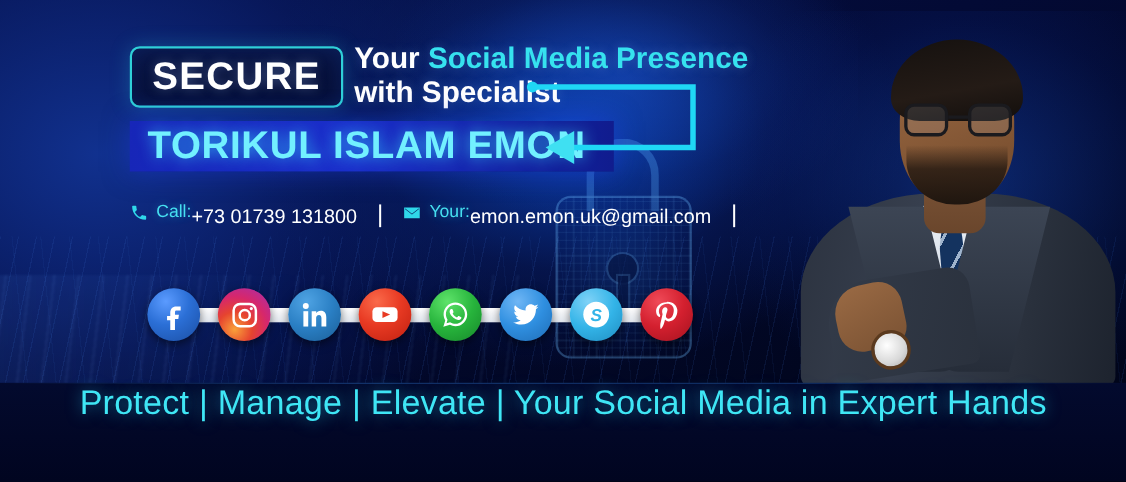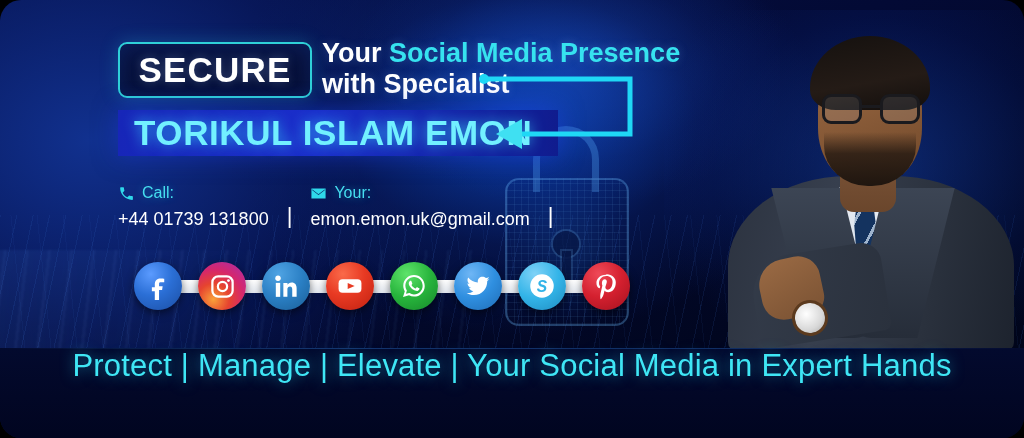--- a/index.html
+++ b/index.html
@@ -12,21 +12,20 @@
   }
 
   #banner {
     position:relative;
     width:1024px; height:438px;
     overflow:hidden;
     background:
       radial-gradient(ellipse 420px 300px at 520px 120px, #0b3fae 0%, rgba(8,30,100,0.55) 42%, rgba(2,8,45,0) 72%),
       radial-gradient(ellipse 520px 420px at 90px 140px, #11318f 0%, rgba(10,32,112,0.5) 45%, rgba(2,7,40,0) 75%),
       linear-gradient(160deg, #061047 0%, #030a35 40%, #01061f 75%, #000416 100%);
-    border-radius: 21px;
   }
 
   
   .bg-grid-bottom {
     position:absolute; left:0; right:0; top:215px; height:150px;
     background:
       repeating-linear-gradient(102deg, rgba(70,130,230,0.13) 0px, rgba(70,130,230,0.13) 1px, rgba(0,0,0,0) 1px, rgba(0,0,0,0) 16px),
       repeating-linear-gradient(84deg, rgba(60,120,220,0.08) 0px, rgba(60,120,220,0.08) 1px, rgba(0,0,0,0) 1px, rgba(0,0,0,0) 26px);
     opacity:0.85;
     pointer-events:none;
@@ -217,21 +216,21 @@
   }
 
   
   .connector { position:absolute; left:478px; top:72px; width:164px; height:78px; }
 
   
   .contacts {
     position:absolute; left:118px; top:182px;
     display:flex; align-items:flex-start;
   }
-  .contact-col { display:flex; flex-direction:column; }
+  .contact-col { display:flex; flex-direction:row; }
   .contact-col .label-row { display:flex; align-items:center; gap:7px; height:22px; }
   .contact-col .label {
     color:#46dff0; font-size:16px; font-weight:400;
     text-shadow:0 0 8px rgba(40,200,240,0.45);
   }
   .contact-col .value {
     color:#ffffff; font-size:18px; font-weight:400; margin-top:5px; white-space:nowrap;
   }
   .contact-sep {
     color:#ffffff; font-size:22px; font-weight:400;
@@ -326,21 +325,21 @@
 
     <div class="contact-col">
       <div class="label-row">
         <span class="ci">
           <svg width="17" height="17" viewBox="0 0 24 24" fill="#2fd8ea">
             <path d="M6.6 10.8c1.5 2.9 3.7 5.1 6.6 6.6l2.2-2.2c.3-.3.7-.4 1-.2 1.2.4 2.4.6 3.6.6.6 0 1 .4 1 1V20c0 .6-.4 1-1 1C10.5 21 3 13.5 3 4c0-.6.4-1 1-1h3.4c.6 0 1 .4 1 1 0 1.3.2 2.5.6 3.6.1.3 0 .7-.2 1l-2.2 2.2z"></path>
           </svg>
         </span>
         <span class="label">Call:</span>
       </div>
-      <div class="value">+44 01739 131800</div>
+      <div class="value">+73 01739 131800</div>
     </div>
 
     <div class="contact-sep">|</div>
 
     <div class="contact-col">
       <div class="label-row">
         <span class="ci">
           <svg width="17" height="17" viewBox="0 0 24 24" fill="#2fd8ea">
             <path d="M2 5h20v14H2V5zm10 8L3.3 6.4 3 6.9 12 14l9-7.1-.3-.5L12 13z"></path>
           </svg>

